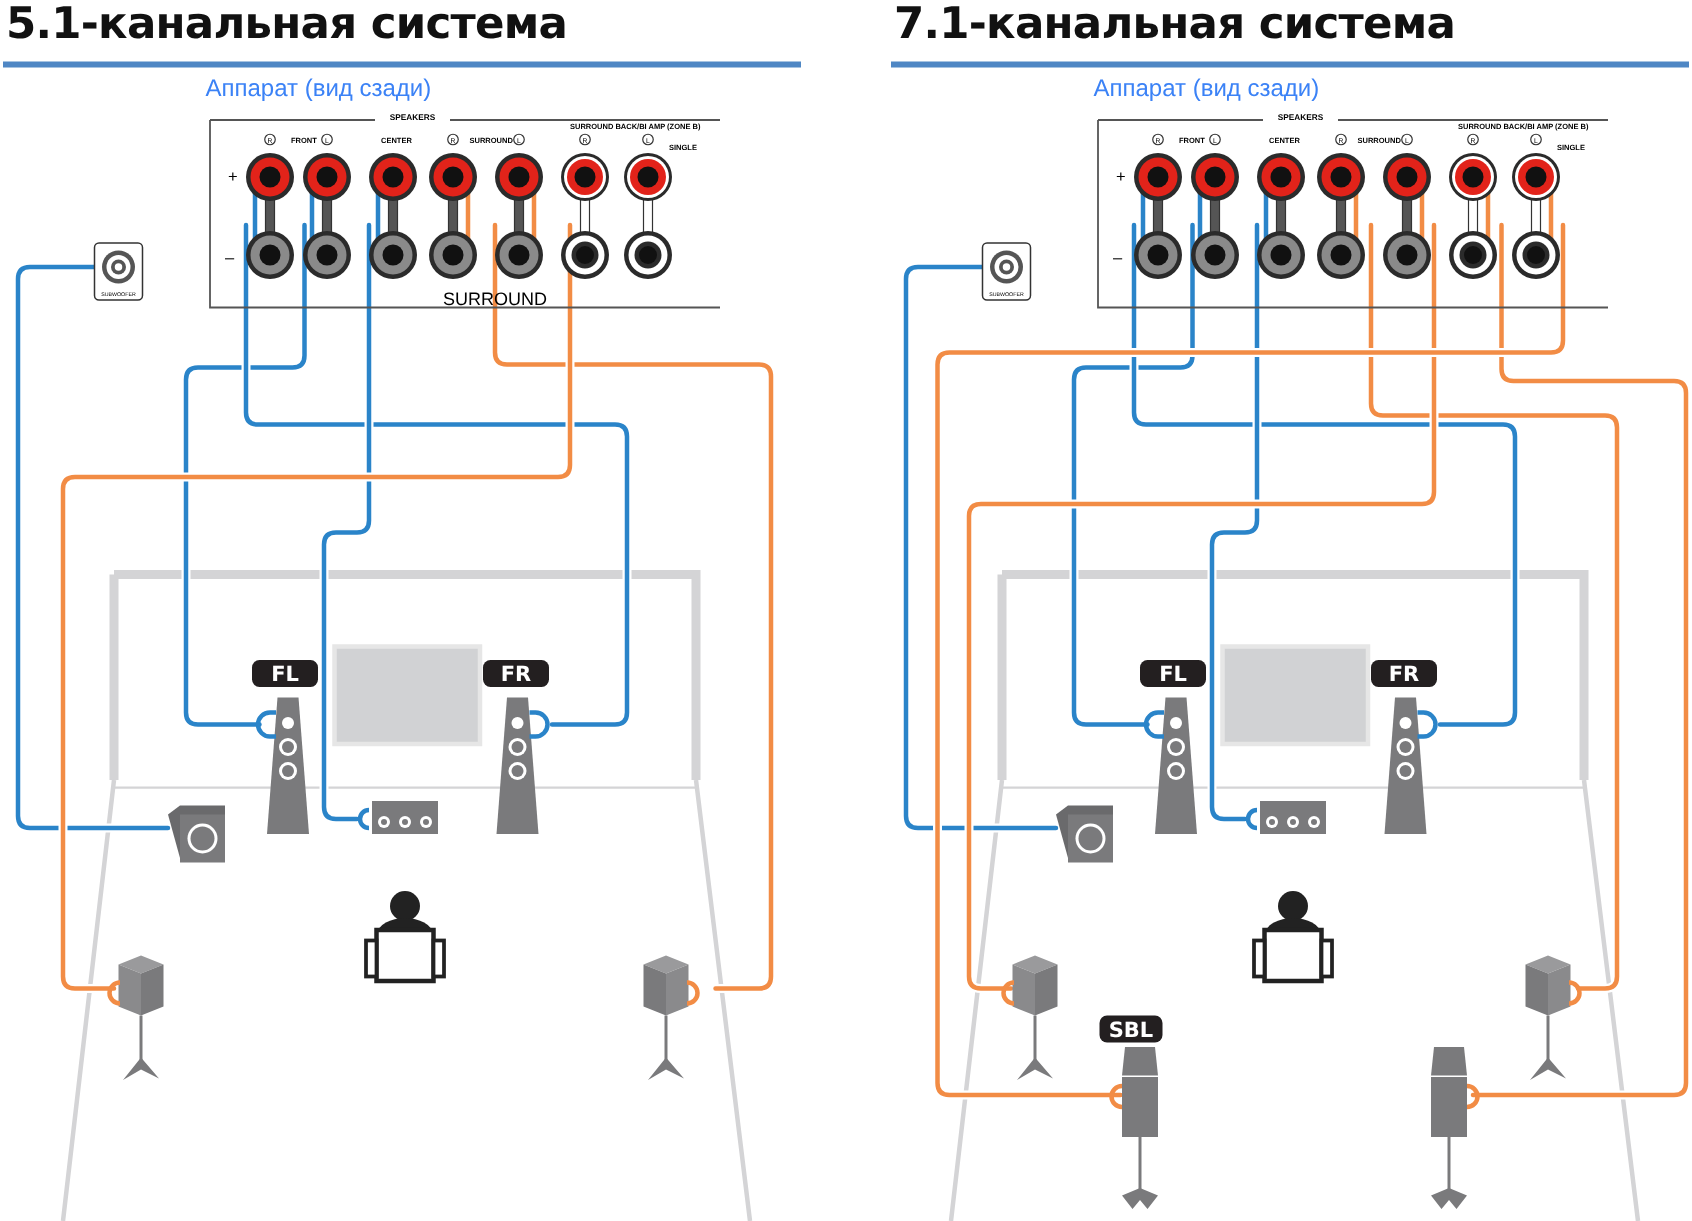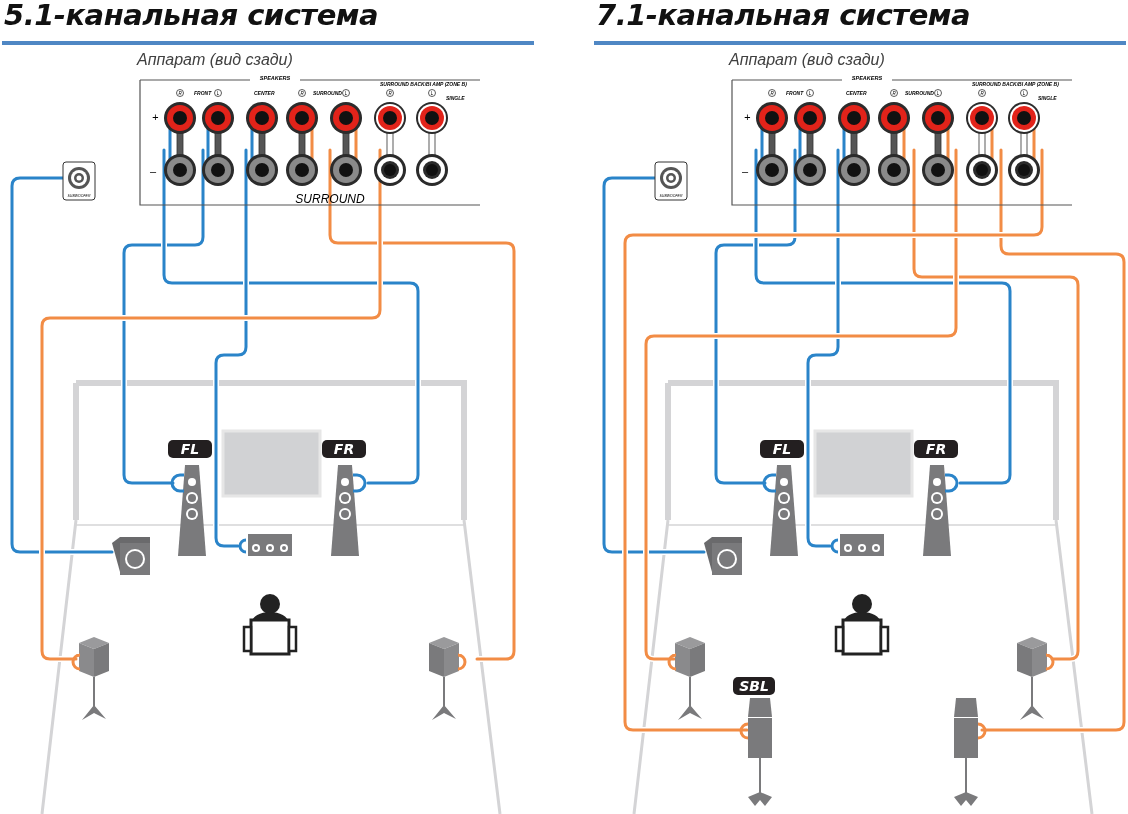--- a/index.html
+++ b/index.html
@@ -1,22 +1,22 @@
 <!DOCTYPE html>
 <html><head>
 <meta charset="utf-8">
 <style>
   html,body{margin:0;padding:0;background:#fff;}
   body{width:1128px;height:814px;position:relative;overflow:hidden;font-family:"DejaVu Sans",sans-serif;}
-  .panel{position:absolute;top:0;width:540px;height:814px;font-style:italic;}
+  .panel{position:absolute;top:0;width:540px;height:814px;}
   .panel.left{left:0;}
   .panel.right{left:592px;}
   .title{position:absolute;left:4px;top:-2px;font-size:29px;font-weight:bold;color:#111;letter-spacing:-0.5px;font-family:"DejaVu Sans",sans-serif;}
   .rule{position:absolute;left:2px;top:41px;width:532px;height:4px;background:#4f87c4;}
-  .sub{position:absolute;left:137px;top:51px;font-size:16px;color:#404040;font-family:"Liberation Sans",sans-serif;}
+  .sub{position:absolute;left:137px;top:51px;font-size:16px;color:#3b82f6;font-family:"Liberation Sans",sans-serif;}
   svg.diagram{position:absolute;left:0;top:0;}
 </style>
 </head>
 <body>
 
 <div class="panel left">
   <div class="title">5.1-канальная система</div>
   <div class="rule"></div>
   <div class="sub">Аппарат (вид сзади)</div>
   <svg class="diagram" id="svg0" width="540" height="814">

